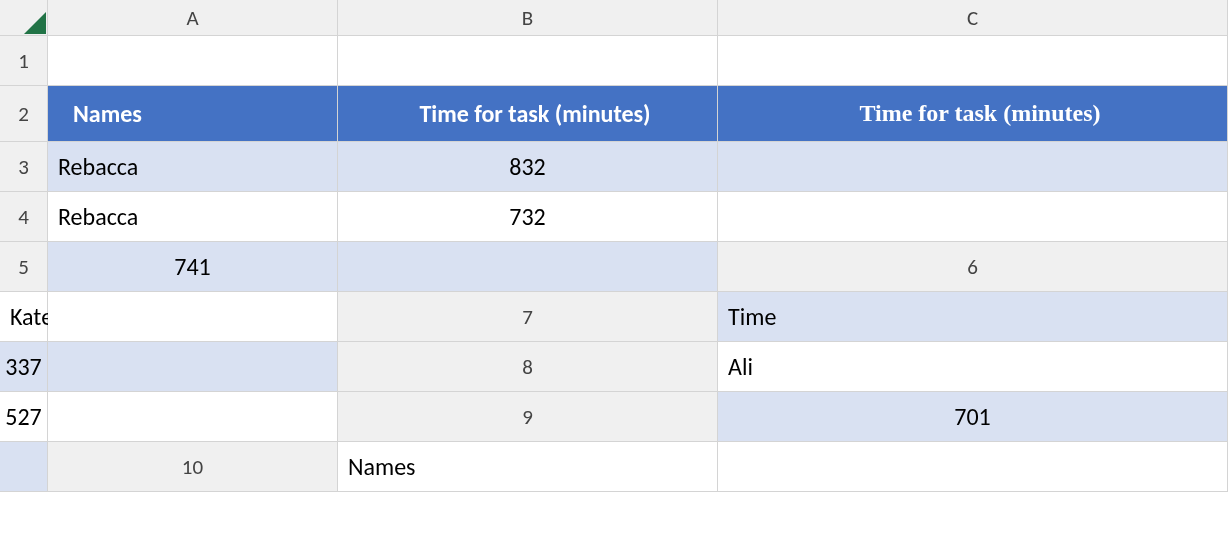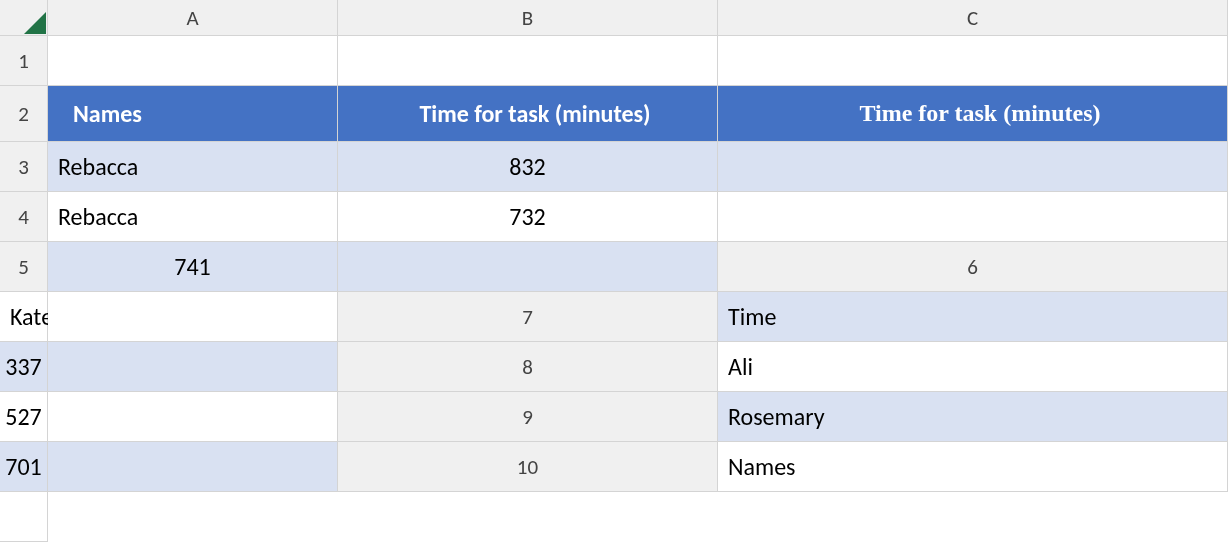--- a/index.html
+++ b/index.html
@@ -134,20 +134,19 @@
   <div class="cell data-cell row-odd">Time</div>
   <div class="cell data-cell row-odd col-b">337</div>
   <div class="cell data-cell row-odd"></div>
 
   <div class="row-header">8</div>
   <div class="cell data-cell row-even">Ali</div>
   <div class="cell data-cell row-even col-b">527</div>
   <div class="cell data-cell row-even"></div>
 
   <div class="row-header">9</div>
-  <div class="cell data-cell row-odd">Rosemary</div>
   <div class="cell data-cell row-odd col-b">701</div>
   <div class="cell data-cell row-odd"></div>
 
   <div class="row-header">10</div>
   <div class="cell data-cell row-even">Names</div>
   <div class="cell data-cell row-even"></div>
 </div>
 
 </body></html>

